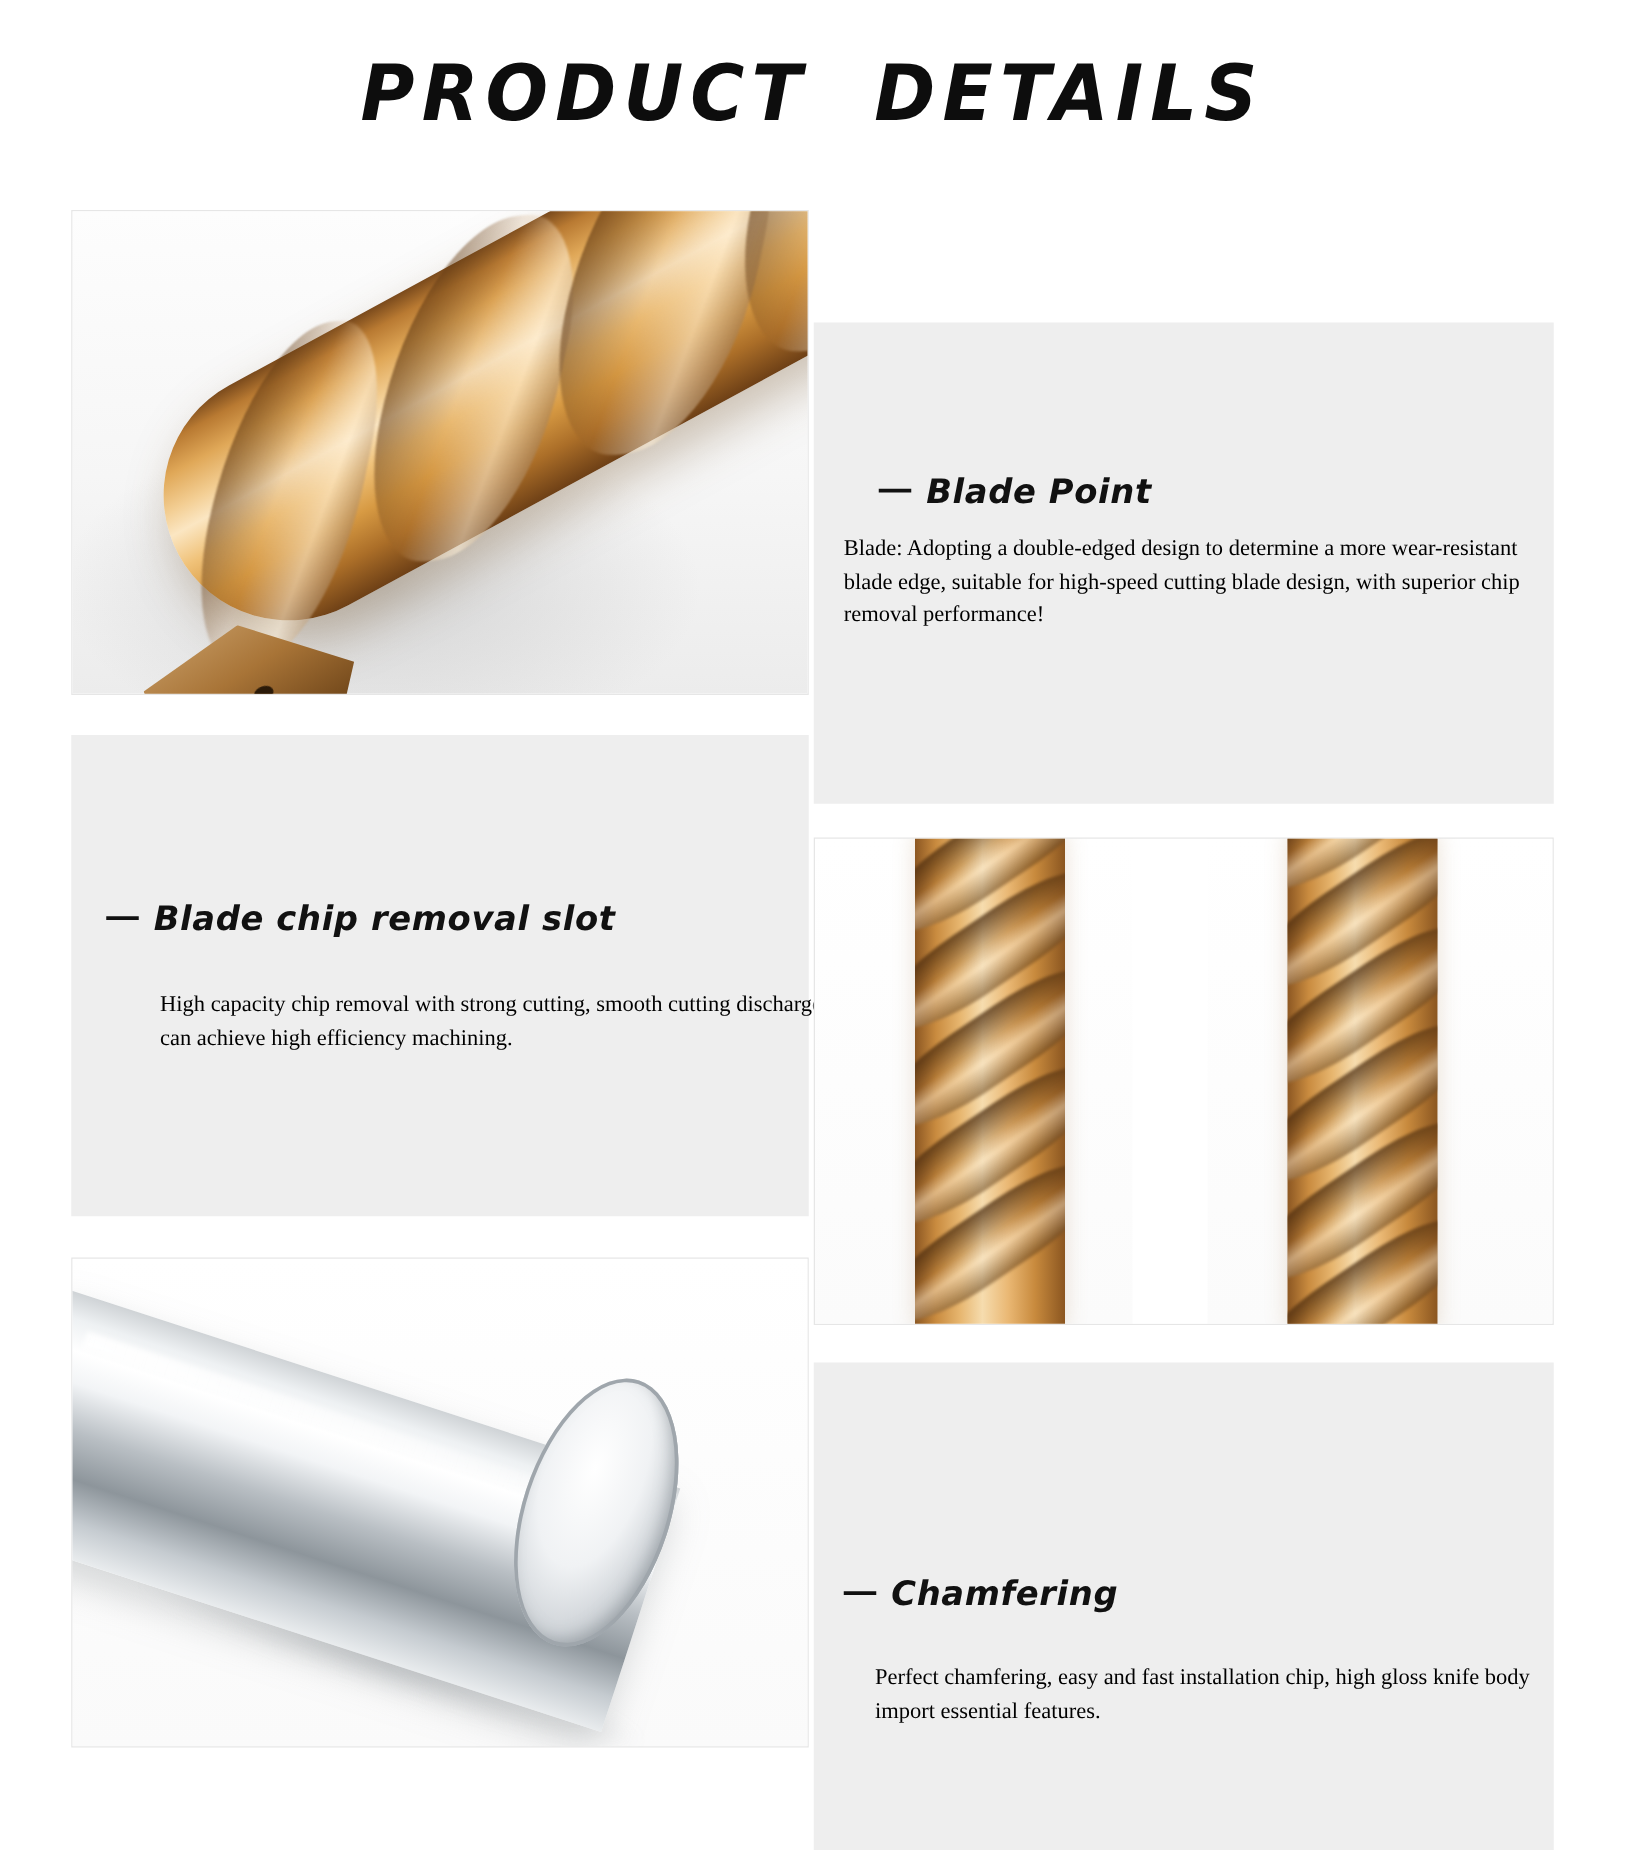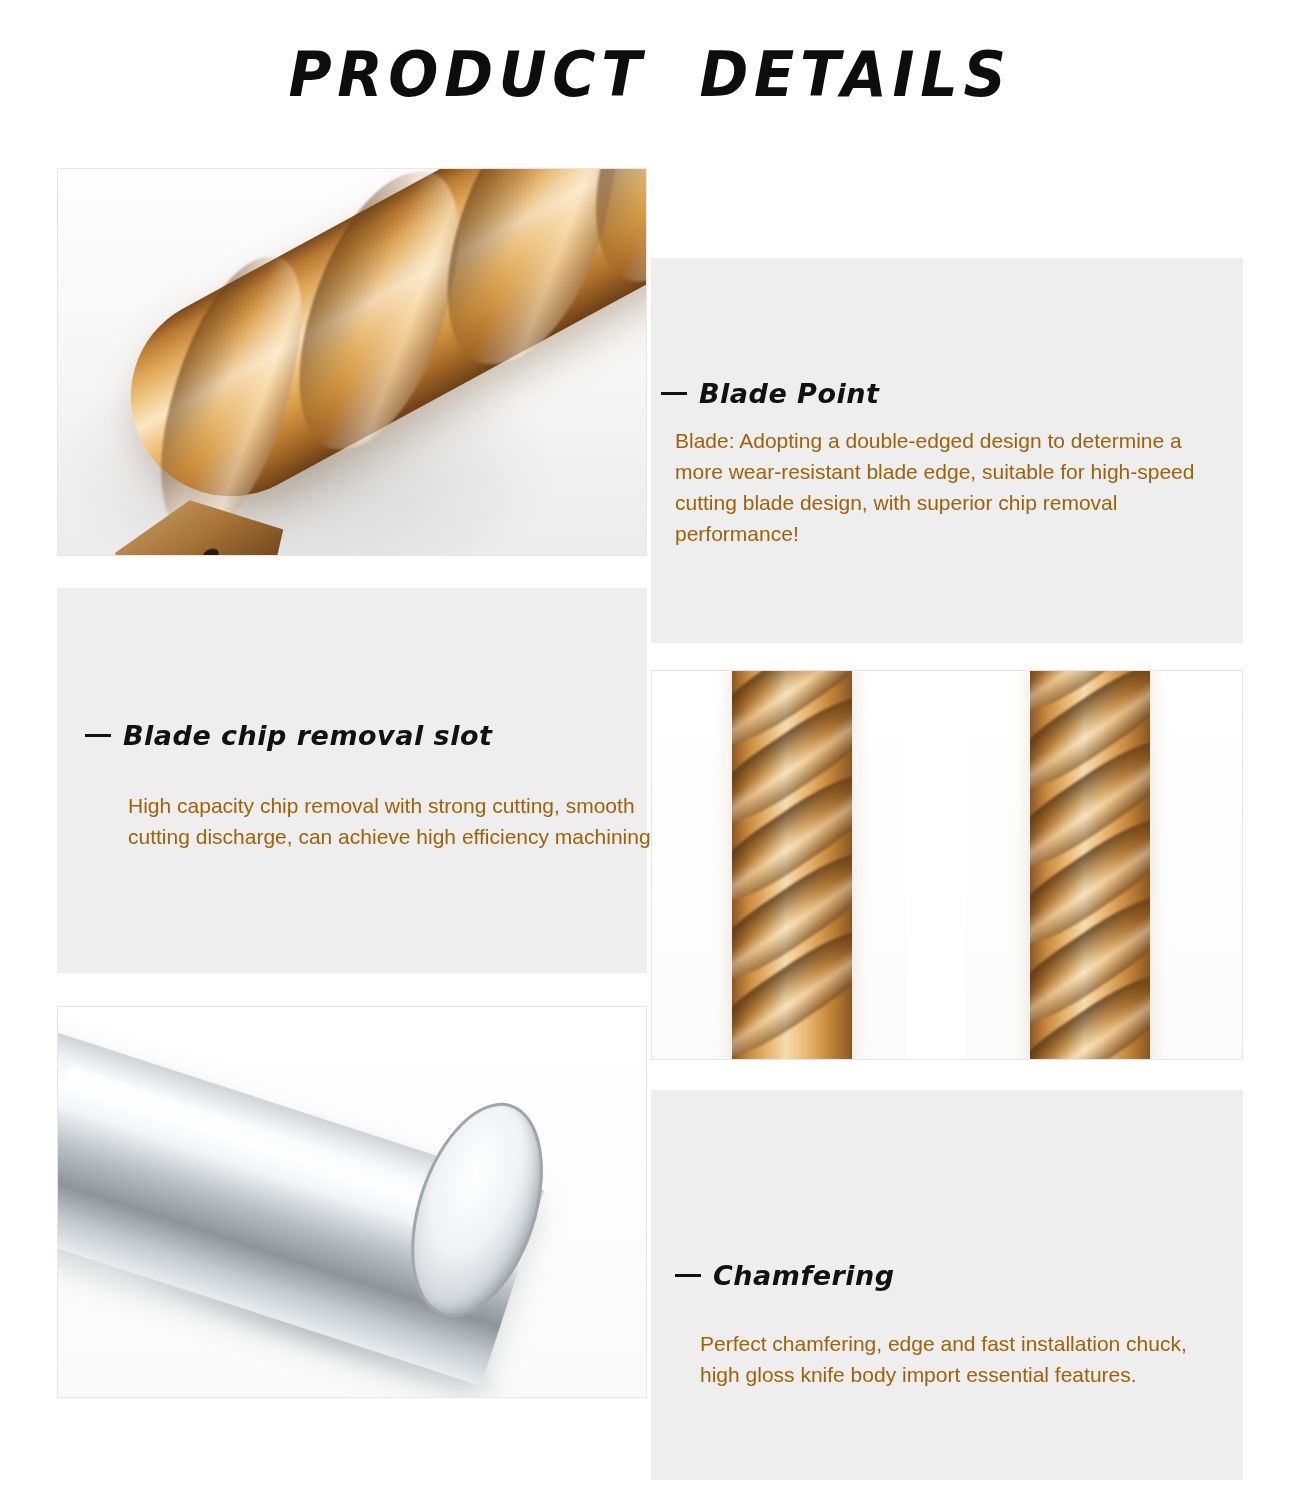--- a/index.html
+++ b/index.html
@@ -59,24 +59,24 @@
   .dash {
     display: inline-block;
     width: 26px;
     height: 3px;
     background: #111111;
     vertical-align: middle;
     margin-right: 12px;
     margin-bottom: 4px;
   }
   .feature-body {
-    font-family: Liberation Sans, sans-serif;
-    font-size: 21px;
+    font-family: Liberation Serif, serif;
+    font-size: 18px;
     line-height: 1.48;
-    color: #a16207;
+    color: #000000;
   }
 
   
   #photo-blade-point { left: 57px; top: 168px; width: 590px; height: 388px; }
   .pp1-bg {
     position: absolute; inset: 0;
     background:
       radial-gradient(ellipse 70% 55% at 42% 78%, rgba(190,190,190,0.55) 0%, rgba(255,255,255,0) 62%),
       linear-gradient(180deg,#fdfdfd 0%, #f6f6f6 55%, #ececec 100%);
   }
@@ -125,21 +125,21 @@
     position: absolute;
     width: 16px; height: 11px;
     background: #2b1a08;
     border-radius: 50%;
     filter: blur(0.4px);
   }
   .tip-hole.h1 { left: 145px; top: 380px; transform: rotate(-20deg); }
 
   
   #panel-blade-point { left: 651px; top: 258px; width: 592px; height: 385px; }
-  #blade-point-heading { position: absolute; left: 661px; top: 378px; }
+  #blade-point-heading { position: absolute; left: 703px; top: 378px; }
   #blade-point-body { position: absolute; left: 675px; top: 425px; width: 560px; }
 
   
   #panel-mirror { left: 57px; top: 588px; width: 590px; height: 385px; }
   #mirror-heading { position: absolute; left: 85px; top: 720px; }
   #mirror-body { position: absolute; left: 100px; top: 790px; width: 540px; margin-left: 28px; }
 
   
   #photo-flutes { left: 651px; top: 670px; width: 592px; height: 390px; }
   .pp2-bg { position: absolute; inset: 0; background: linear-gradient(180deg,#ffffff 0%,#fbfbfb 100%); }
@@ -287,13 +287,13 @@
   <div class="shank-body"></div>
   <div class="shank-highlight"></div>
   <div class="shank-face"></div>
   <div class="shank-face-rim"></div>
 </div>
 
 <div class="panel grey-panel" id="panel-chamfer"></div>
 <div class="feature-heading" id="chamfer-heading">
   <span class="dash"></span><span>Chamfering</span>
 </div>
-<div class="feature-body" id="chamfer-body">Perfect chamfering, edge and fast installation chuck, high gloss knife body import essential features.</div>
+<div class="feature-body" id="chamfer-body">Perfect chamfering, easy and fast installation chip, high gloss knife body import essential features.</div>
 
 </body></html>

